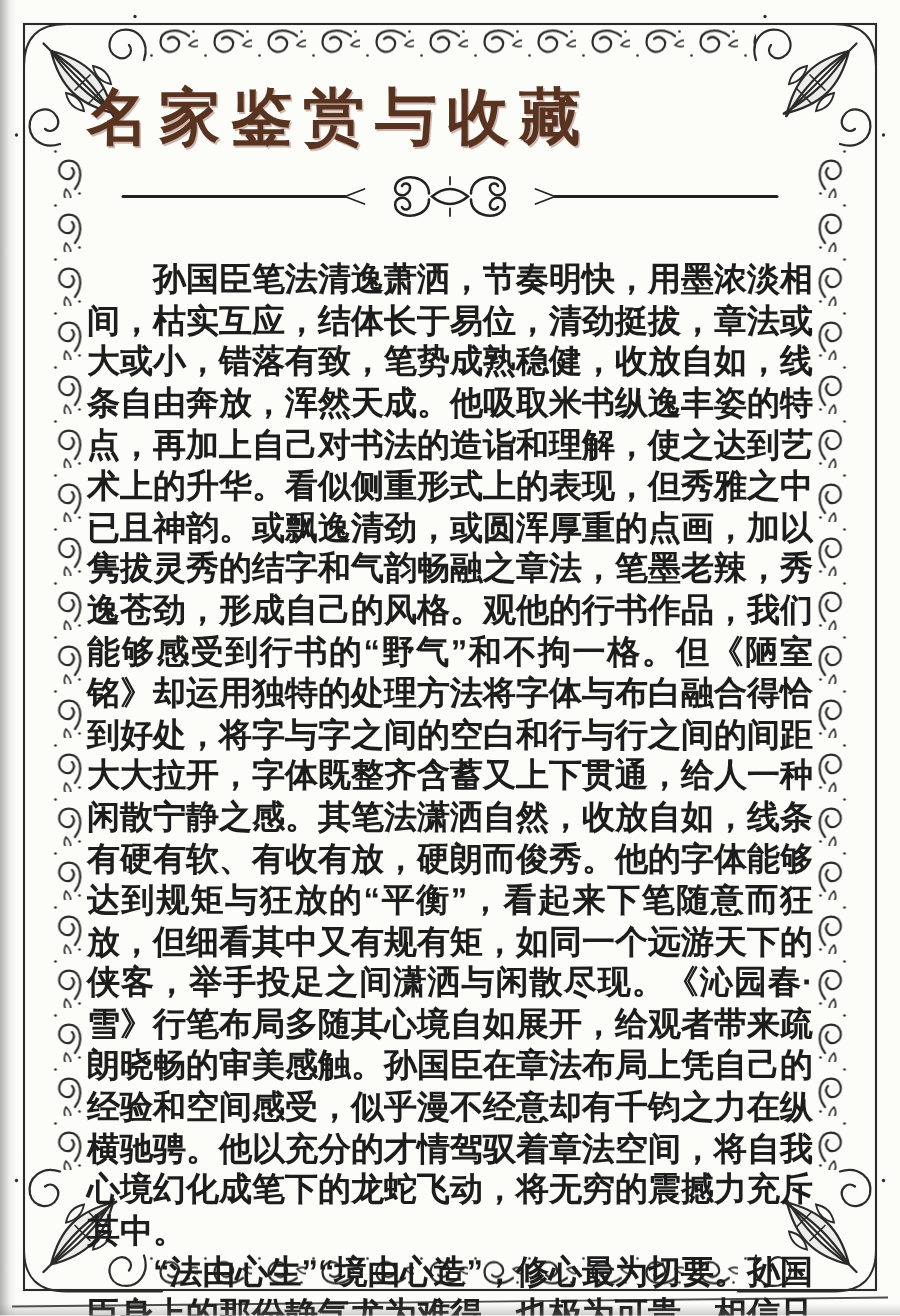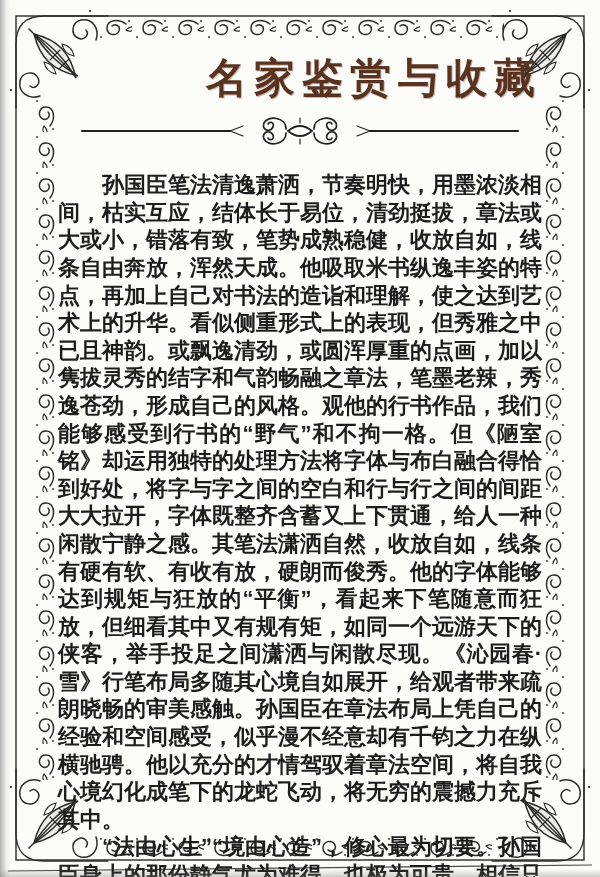--- a/index.html
+++ b/index.html
@@ -15,21 +15,21 @@
   .scan-edge-bottom{
     position:absolute;left:0;right:0;bottom:0;height:8px;z-index:5;pointer-events:none;
     background:linear-gradient(to top, rgba(120,120,120,.35), rgba(0,0,0,0));
   }
   .border-frame{position:absolute;left:0;top:0;z-index:1;}
   .content{
     position:absolute;left:0;top:0;width:600px;height:877px;z-index:2;
     box-sizing:border-box;padding:54px 58px 0 58px;
   }
   .doc-title{
-    text-align:right;
+    text-align:left;
     font-family:"Liberation Serif","DejaVu Serif",serif;
     font-weight:bold;
     font-size:41px;
     letter-spacing:7px;
     color:#58331f;
     text-shadow:1px 1px 0 rgba(122,52,38,.35);
     margin:0;
     line-height:1.2;
   }
   .divider-wrap{text-align:center;margin:10px 0 18px 0;}

